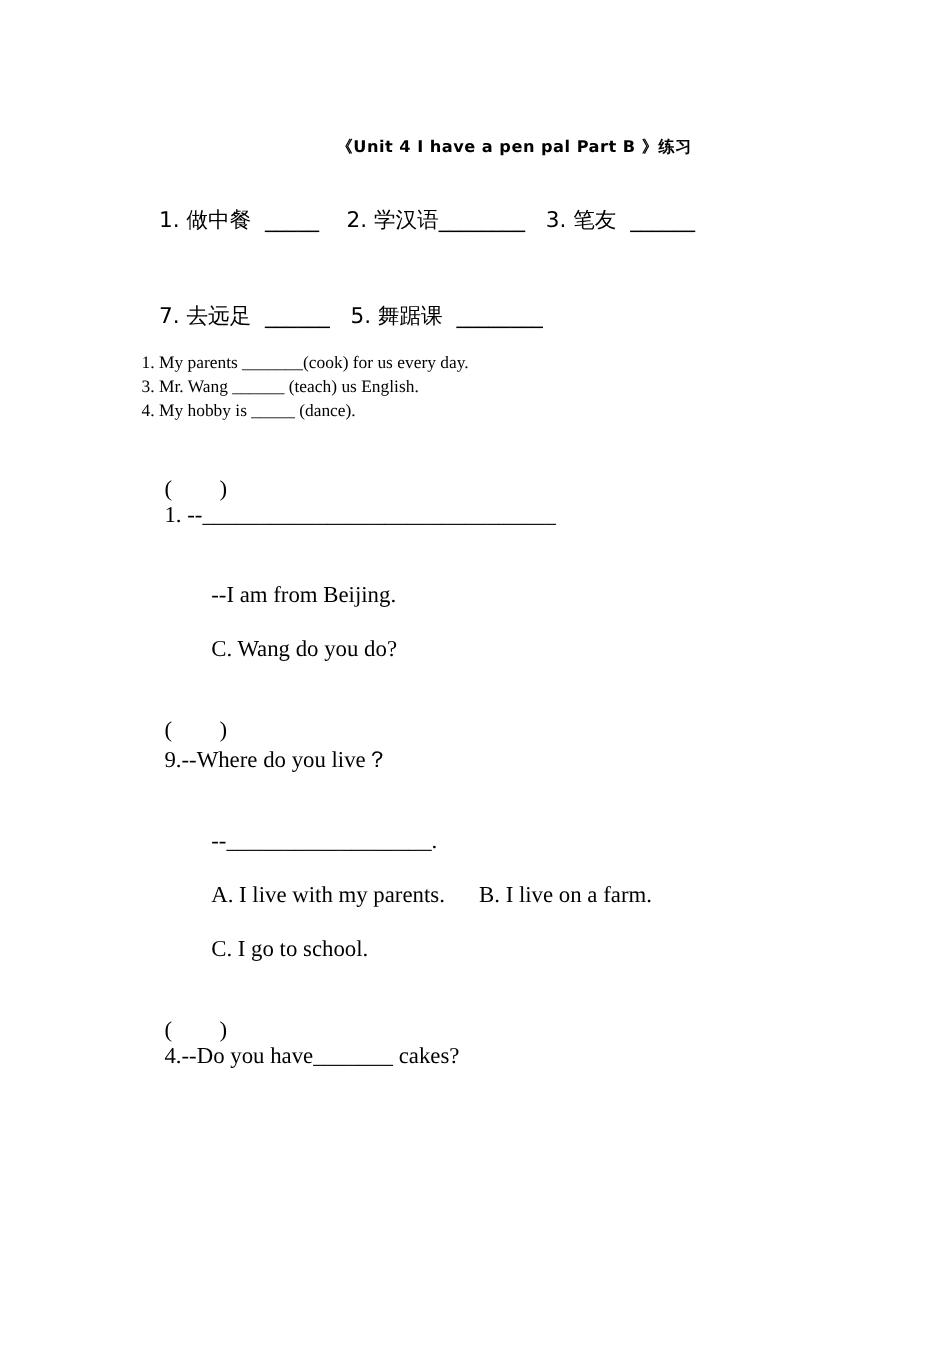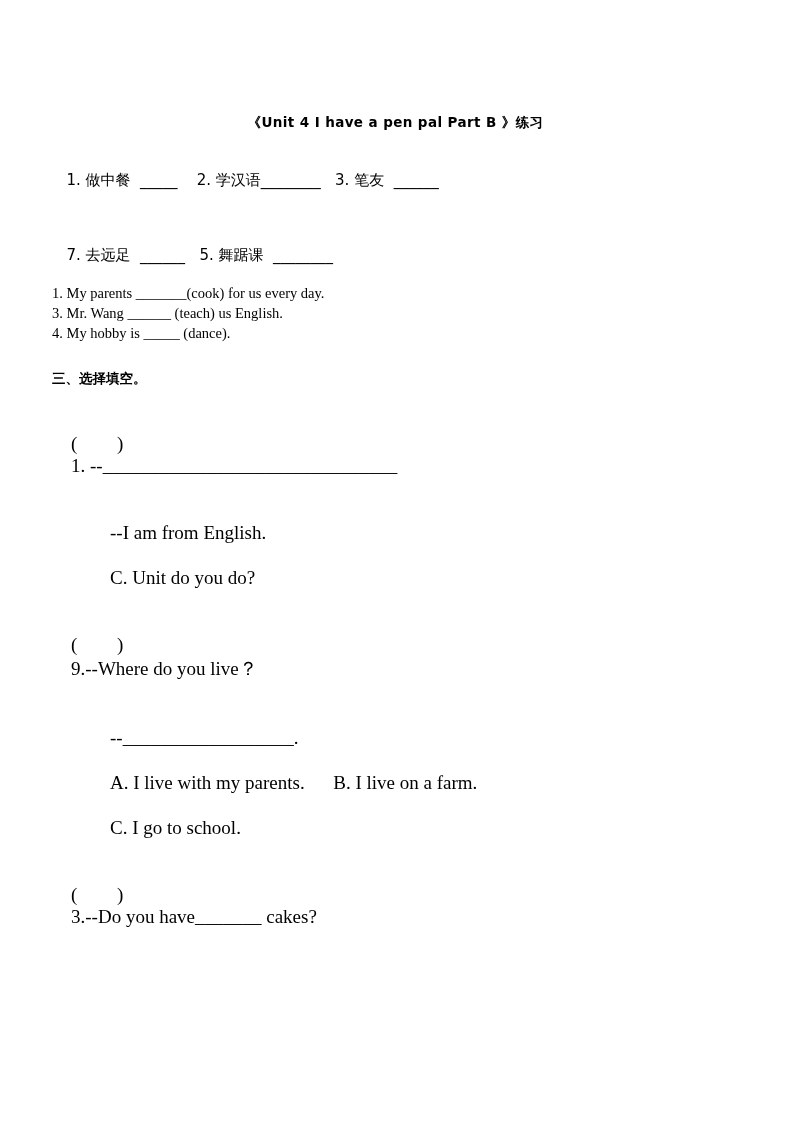--- a/index.html
+++ b/index.html
@@ -13,21 +13,21 @@
     font-family: "Liberation Serif", serif;
     color: #000000;
     position: relative;
     overflow: hidden;
   }
   .page {
     position: relative;
     width: 793px;
     height: 819px;
     box-sizing: border-box;
-    padding: 96px 84px 0 52px;
+    padding: 96px 84px 0 118px;
   }
   .doc-title {
     text-align: center;
     font-weight: bold;
     font-size: 14.5px;
     letter-spacing: 0.4px;
     margin: 18px 0 0 0;
     padding-left: 30px;
   }
   .section-head {
@@ -53,21 +53,21 @@
     font-size: 19px;
     margin: 23px 0 0 0;
     white-space: pre-wrap;
   }
   .q-paren {
     display: inline-block;
     width: 46px;
   }
   .cn {
     font-family: "DejaVu Sans", sans-serif;
-    font-size: 15px;
+    font-size: 18px;
   }
   .cn-b {
     font-family: "DejaVu Sans", sans-serif;
     font-size: 13.5px;
     font-weight: bold;
   }
 </style>
 </head>
 <body>
 
@@ -81,37 +81,34 @@
     <span class="cn">1. 做中餐  _____    2. 学汉语________   3. 笔友  ______</span>
   </div>
   <div class="line">
     <span class="cn">7. 去远足  ______   5. 舞踞课  ________</span>
   </div>
 
   <div class="line tight">1. My parents _______(cook) for us every day.</div>
   <div class="line tight">3. Mr. Wang ______ (teach) us English.</div>
   <div class="line tight">4. My hobby is _____ (dance).</div>
 
-  <div class="section-head">
-    <span class="cn-b">三、选择填空。</span>
-  </div>
 
   <div class="choice-row">
     <span class="q-paren">(</span><span>)</span>
     <span>1. --_______________________________</span>
   </div>
-  <div class="choice-row indent2">--I am from English.</div>
-  <div class="choice-row indent1">C. Unit do you do?</div>
+  <div class="choice-row indent2">--I am from Beijing.</div>
+  <div class="choice-row indent1">C. Wang do you do?</div>
 
   <div class="choice-row">
     <span class="q-paren">(</span><span>)</span>
     <span>9.--Where do you live？</span>
   </div>
   <div class="choice-row indent2">--__________________.</div>
   <div class="choice-row indent1">A. I live with my parents.      B. I live on a farm.</div>
   <div class="choice-row indent1">C. I go to school.</div>
 
   <div class="choice-row">
     <span class="q-paren">(</span><span>)</span>
-    <span>3.--Do you have_______ cakes?</span>
+    <span>4.--Do you have_______ cakes?</span>
   </div>
 
 </div>
 
 </body></html>

